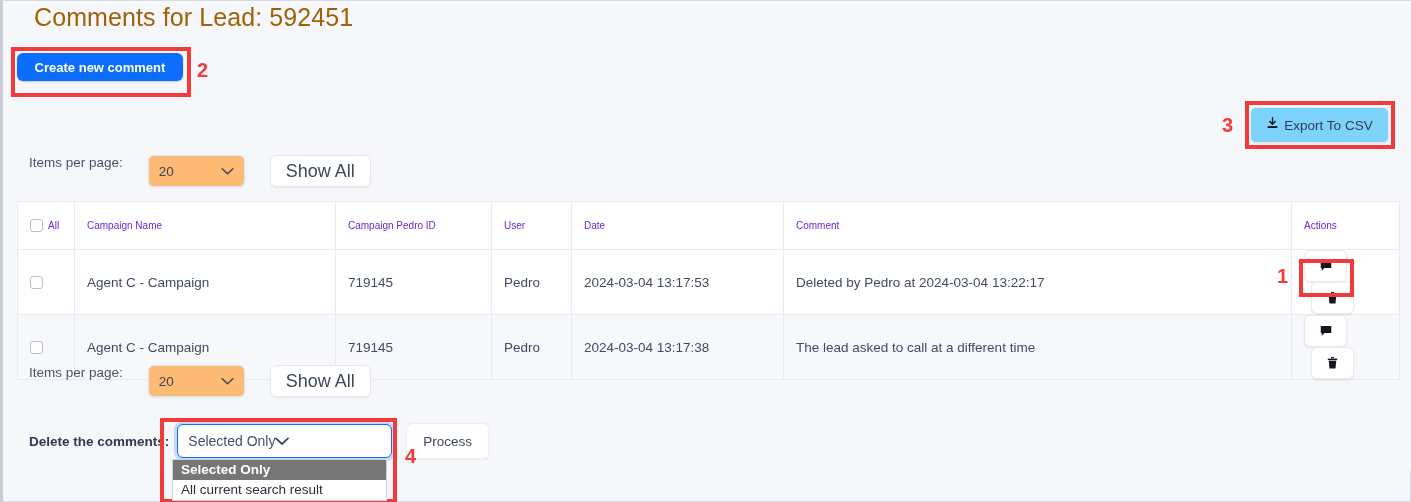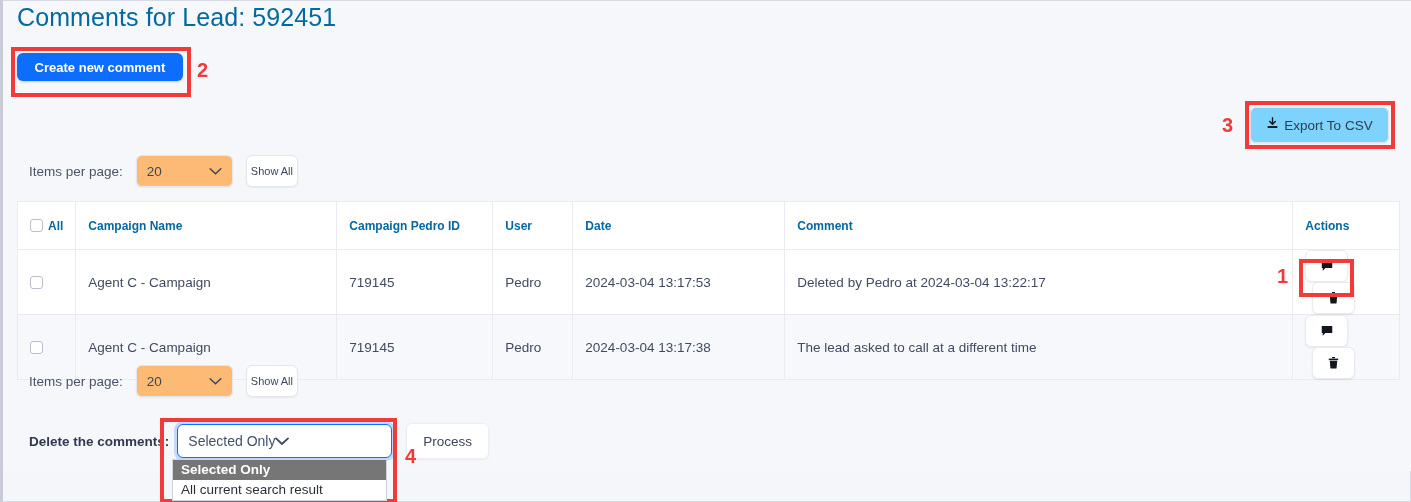--- a/index.html
+++ b/index.html
@@ -19,23 +19,23 @@
     border-left: 3px solid #c9ccd6;
   }
   .card {
     position: absolute;
     left: 1px; top: 0px;
     width: 1408px; height: 470px;
     background: #f6f7fb;
   }
   .page-title {
     position: absolute;
-    left: 14px; top: 2px;
+    left: 31px; top: 2px;
     font-size: 25px;
-    color: #0369a1;
+    color: #a16207;
     letter-spacing: .1px;
   }
   .btn-primary {
     position: absolute;
     left: 14px; top: 52px;
     width: 166px; height: 28px;
     background: #0d6efd;
     color: #fff;
     border: none;
     border-radius: 6px;
@@ -56,21 +56,21 @@
     font-size: 13.5px;
     font-family: "Liberation Sans", sans-serif;
     cursor: pointer;
     display: flex; align-items: center; justify-content: center; gap: 5px;
     box-shadow: 0 1px 2px rgba(0,0,0,.07);
   }
   .pager {
     position: absolute;
     left: 26px;
     height: 32px;
-    display: flex; align-items: center; gap: 13px;
+    display: flex; align-items: flex-start; gap: 25px;
   }
   .pager-label { font-size: 13.5px; color: #4a5468; }
   .select-box {
     position: relative;
     width: 97px; height: 32px;
     background: #fdba74;
     border: 1px solid #e4e6ee;
     border-radius: 6px;
     display: flex; align-items: center;
     padding: 0 10px;
@@ -82,22 +82,22 @@
   .select-box .chev {
     position: absolute; right: 10px; top: 50%;
     transform: translateY(-50%);
     pointer-events: none;
   }
   .btn-ghost {
     height: 32px;
     background: #fff;
     border: 1px solid #e4e6ee;
     border-radius: 6px;
-    padding: 0 4px;
-    font-size: 11px;
+    padding: 0 15px;
+    font-size: 18px;
     color: #3d4759;
     font-family: "Liberation Sans", sans-serif;
     cursor: pointer;
     box-shadow: 0 1px 2px rgba(0,0,0,.06);
   }
   table.grid {
     position: absolute;
     left: 14px; top: 200px;
     width: 1383px;
     border-collapse: collapse;
@@ -105,23 +105,23 @@
     font-size: 13.5px;
   }
   table.grid th, table.grid td {
     border: 1px solid #e9ebf1;
     text-align: left;
     padding: 0 12px;
     color: #414b60;
   }
   table.grid th {
     height: 48px;
-    font-weight: bold;
-    color: #0369a1;
-    font-size: 12px;
+    font-weight: normal;
+    color: #6d28d9;
+    font-size: 10px;
   }
   table.grid td { height: 50px; }
   table.grid tr.alt td { background: #f7f8fb; }
   .cb {
     display: inline-block;
     width: 13px; height: 13px;
     border: 1px solid #b9bfcc;
     border-radius: 3px;
     background: #fff;
     vertical-align: -2px;

